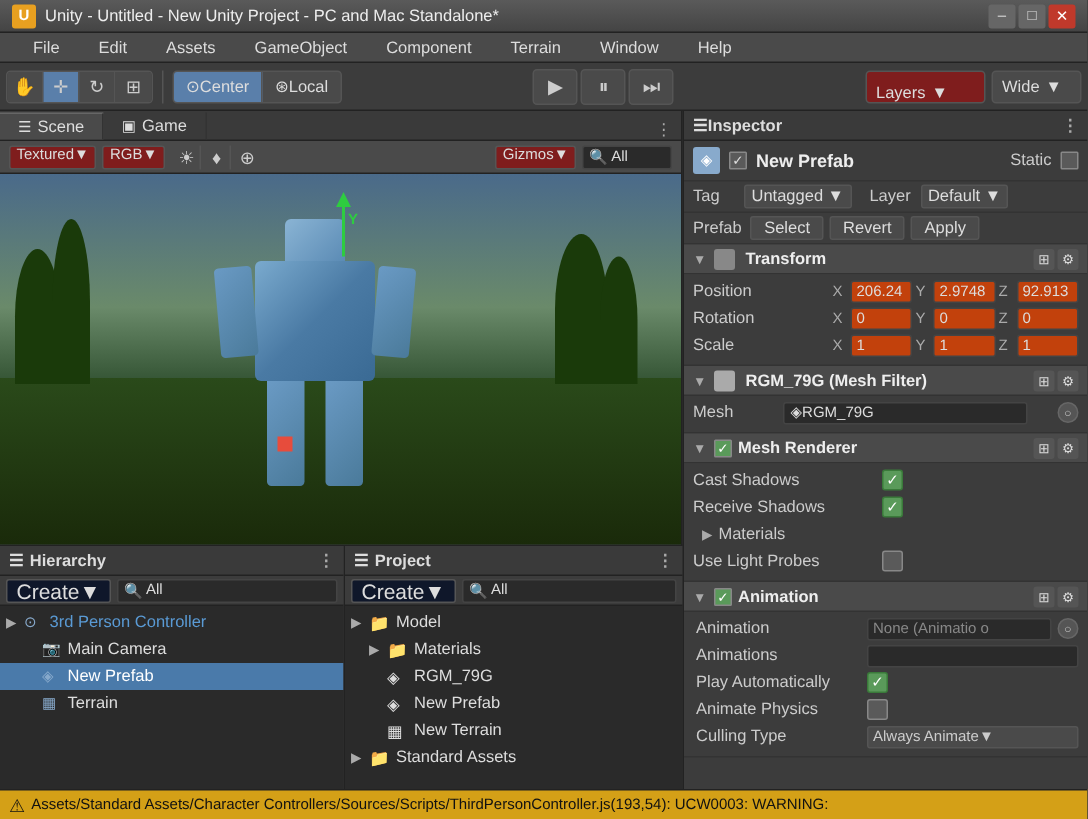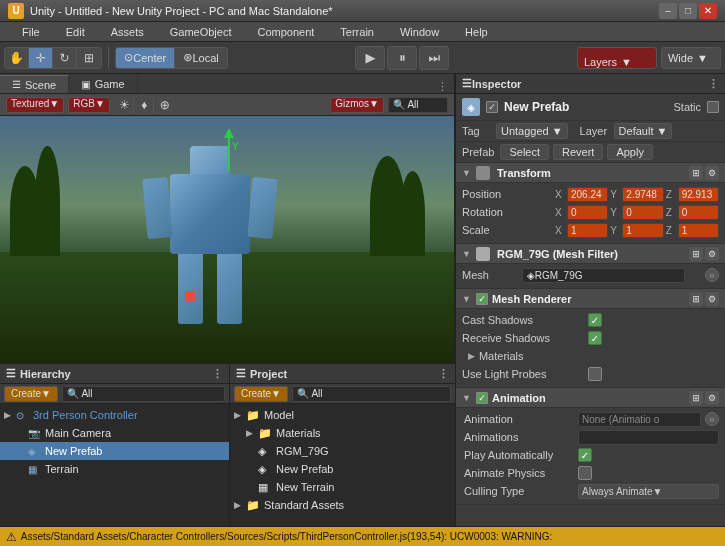--- a/index.html
+++ b/index.html
@@ -287,25 +287,25 @@
       height: 20px;
       display: flex; align-items: center;
       padding: 0 4px;
       border-bottom: 1px solid #222;
       gap: 4px;
     }
     .panel-toolbar-btn {
       padding: 0 6px;
       height: 16px;
       display: flex; align-items: center;
-      background: #a16207;
+      background: #0f172a;
       border: 1px solid #555;
       border-radius: 2px;
       cursor: pointer;
-      font-size: 10px;
+      font-size: 14px;
     }
     .search-field {
       display: flex; align-items: center;
       background: #2a2a2a;
       border: 1px solid #444;
       border-radius: 2px;
       padding: 0 4px;
       height: 16px;
       flex: 1;
       font-size: 10px;

